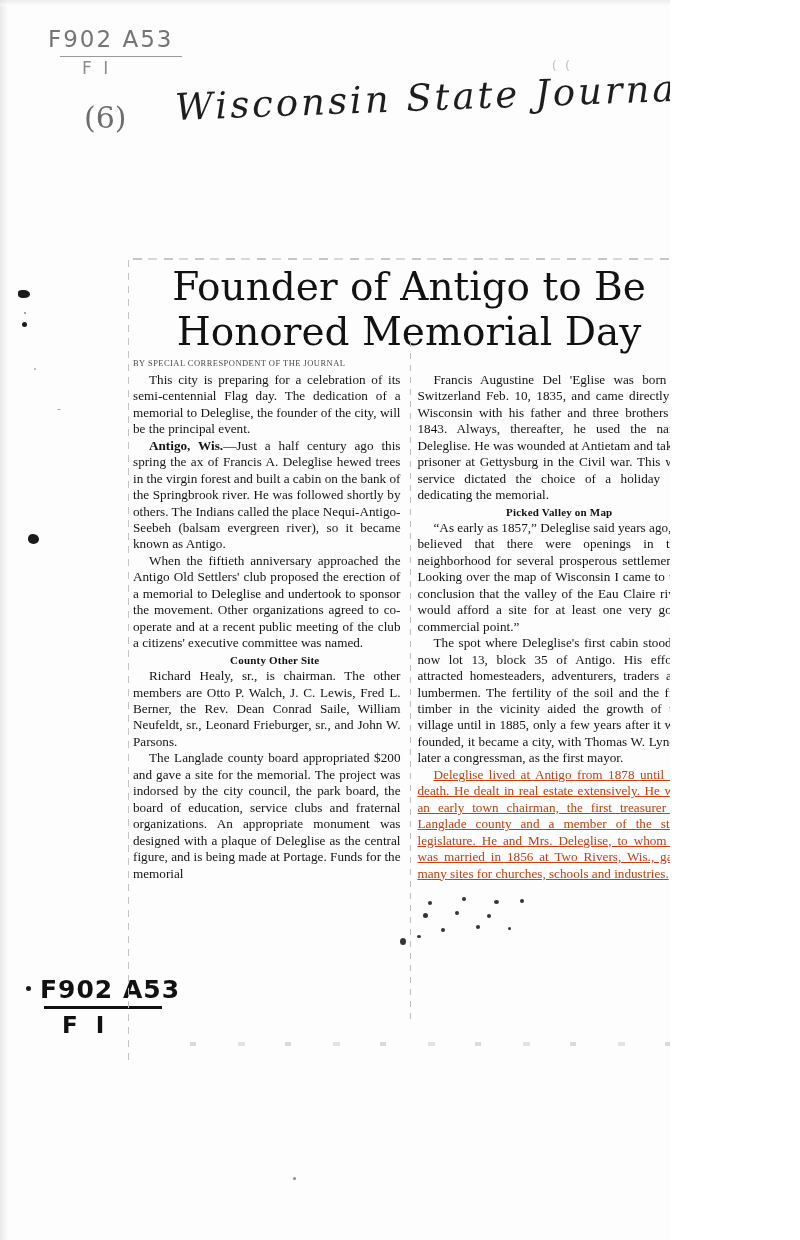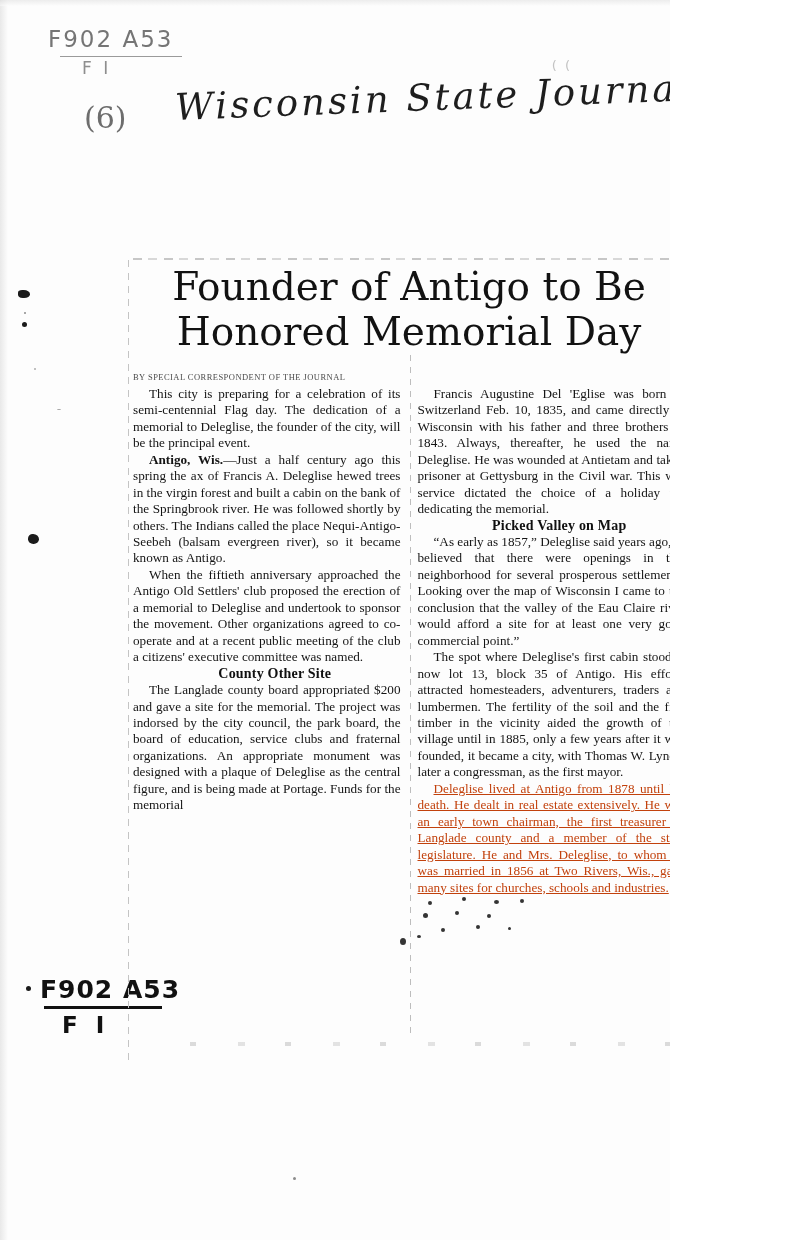--- a/index.html
+++ b/index.html
@@ -159,21 +159,21 @@
     font-size: 8.5px;
     letter-spacing: .45px;
     color: #4b4b4b;
     text-transform: uppercase;
     margin-top: 13px;
     white-space: nowrap;
   }
 
   .columns {
     display: flex;
-    margin-top: 15px;
+    margin-top: 1px;
     position: relative;
   }
   .col {
     width: 268px;
     font-family: "Liberation Serif", serif;
     font-size: 13.2px;
     line-height: 16.45px;
     color: #141414;
     text-align: justify;
     hyphens: none;
@@ -194,21 +194,21 @@
   .col p {
     margin: 0;
     text-indent: 16px;
   }
   .col p.no-indent { text-indent: 0; }
   .col .lead { font-weight: bold; }
 
   .subhead {
     text-align: center;
     font-weight: bold;
-    font-size: 14px;
+    font-size: 11px;
     margin: 6px 0 2px 0;
     text-indent: 0;
     letter-spacing: .2px;
     color: #101010;
   }
 
   
   .faded { color: #c2410c; text-decoration: underline; }
 
   .blot {
@@ -271,20 +271,21 @@
 
     <div class="columns">
       <div class="col-divider"></div>
 
       <div class="col left">
         <div class="byline" style="margin-top:0;">BY SPECIAL CORRESPONDENT OF THE JOURNAL</div>
         <p>This city is preparing for a celebration of its semi-centennial Flag day. The dedication of a memorial to Deleglise, the founder of the city, will be the principal event.</p>
         <p><span class="lead">Antigo, Wis.</span><span>—Just a half century ago this spring the ax of Francis A. Deleglise hewed trees in the virgin forest and built a cabin on the bank of the Springbrook river. He was followed shortly by others. The Indians called the place Nequi-Antigo-Seebeh (balsam evergreen river), so it became known as Antigo.</span></p>
         <p>When the fiftieth anniversary approached the Antigo Old Settlers' club proposed the erection of a memorial to Deleglise and undertook to sponsor the movement. Other organizations agreed to co-operate and at a recent public meeting of the club a citizens' executive committee was named.</p>
         <p class="subhead">County Other Site</p>
+        <p>Richard Healy, sr., is chairman. The other members are Otto P. Walch, J. C. Lewis, Fred L. Berner, the Rev. Dean Conrad Saile, William Neufeldt, sr., Leonard Frieburger, sr., and John W. Parsons.</p>
         <p>The Langlade county board appropriated $200 and gave a site for the memorial. The project was indorsed by the city council, the park board, the board of education, service clubs and fraternal organizations. An appropriate monument was designed with a plaque of Deleglise as the central figure, and is being made at Portage. Funds for the memorial</p>
       </div>
 
       <div class="col right">
         <div class="byline" style="visibility:hidden; margin-top:0;">&nbsp;</div>
         <p>Francis Augustine Del 'Eglise was born in Switzerland Feb. 10, 1835, and came directly to Wisconsin with his father and three brothers in 1843. Always, thereafter, he used the name Deleglise. He was wounded at Antietam and taken prisoner at Gettysburg in the Civil war. This war service dictated the choice of a holiday for dedicating the memorial.</p>
         <p class="subhead">Picked Valley on Map</p>
         <p>“As early as 1857,” Deleglise said years ago, “I believed that there were openings in this neighborhood for several prosperous settlements. Looking over the map of Wisconsin I came to the conclusion that the valley of the Eau Claire river would afford a site for at least one very good commercial point.”</p>
         <p>The spot where Deleglise's first cabin stood is now lot 13, block 35 of Antigo. His efforts attracted homesteaders, adventurers, traders and lumbermen. The fertility of the soil and the fine timber in the vicinity aided the growth of the village until in 1885, only a few years after it was founded, it became a city, with Thomas W. Lynch, later a congressman, as the first mayor.</p>
         <p class="faded">Deleglise lived at Antigo from 1878 until his death. He dealt in real estate extensively. He was an early town chairman, the first treasurer of Langlade county and a member of the state legislature. He and Mrs. Deleglise, to whom he was married in 1856 at Two Rivers, Wis., gave many sites for churches, schools and industries.</p>

